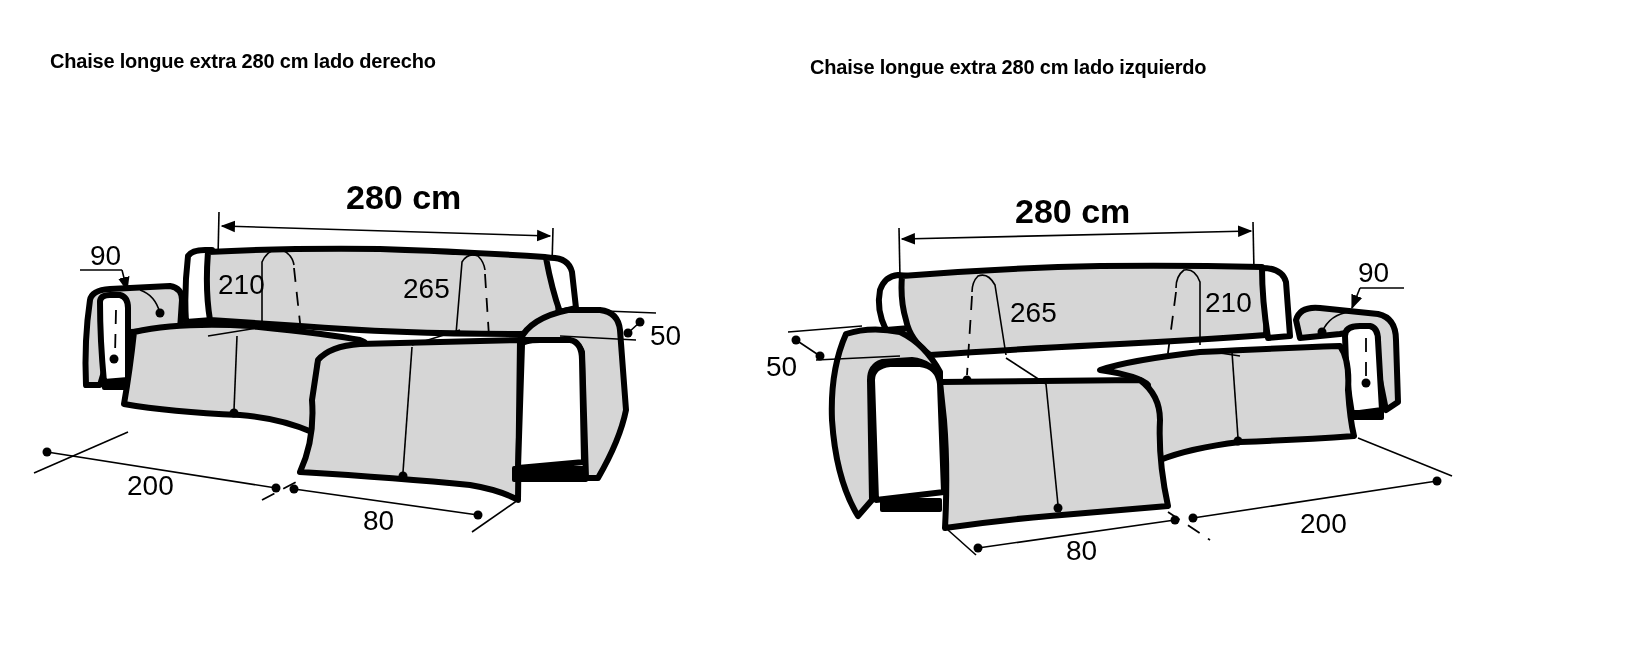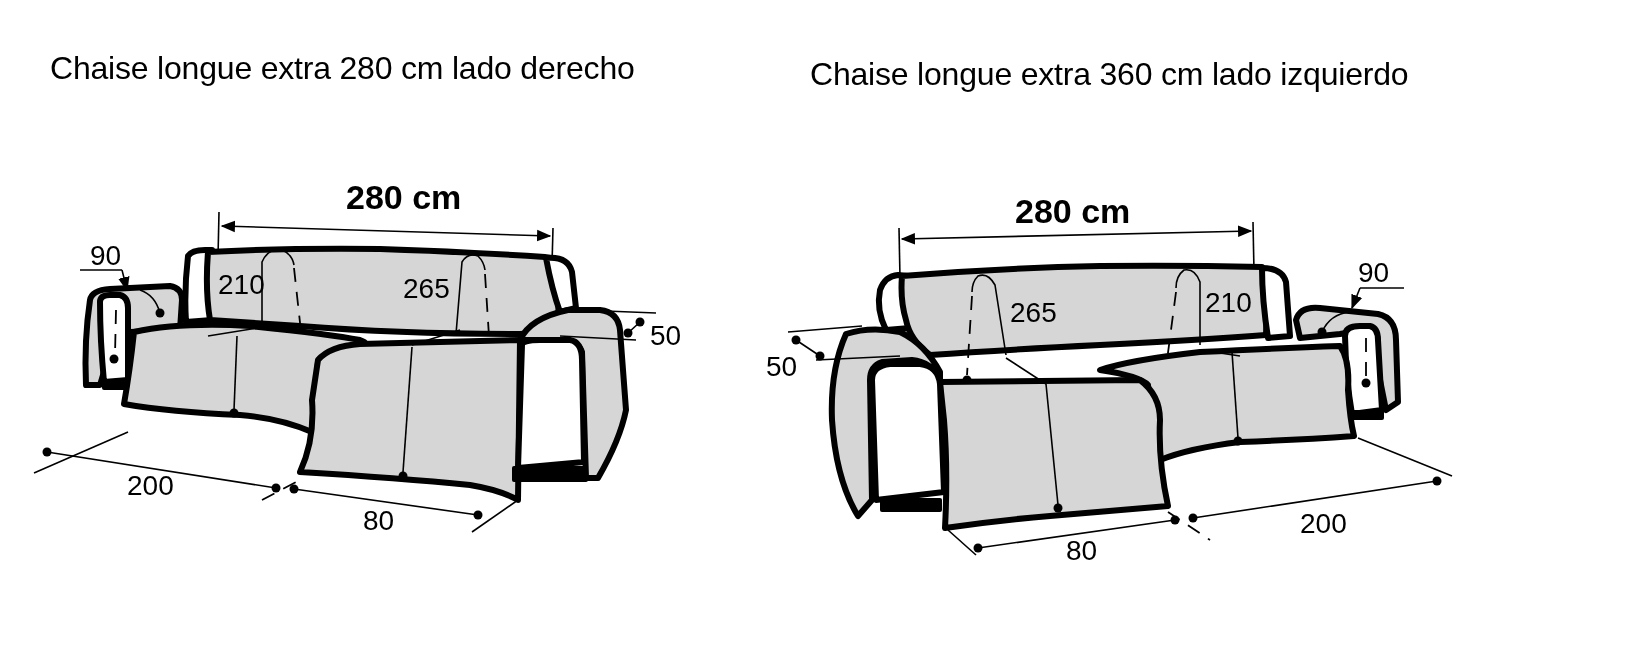--- a/index.html
+++ b/index.html
@@ -1,34 +1,34 @@
 <!DOCTYPE html>
 <html><head>
 <meta charset="utf-8">
 <style>
   html, body { margin: 0; padding: 0; background: #ffffff; }
   body { width: 1641px; height: 645px; position: relative; overflow: hidden; font-family: "Liberation Sans", sans-serif; color: #000; }
-  .title { position: absolute; font-size: 32px; font-weight: 400; white-space: nowrap; letter-spacing: -0.2px; }
+  .title { position: absolute; font-size: 20px; font-weight: 700; white-space: nowrap; letter-spacing: -0.2px; }
   #title-left { left: 50px; top: 50px; }
   #title-right { left: 810px; top: 56px; }
   svg.diagram { position: absolute; left: 0; top: 0; }
   .lbl { font-family: "Liberation Sans", sans-serif; font-size: 28px; fill: #000; }
   .lbl-big { font-family: "Liberation Sans", sans-serif; font-size: 34px; font-weight: 700; fill: #000; }
   .fab { fill: #d6d6d6; stroke: #000; stroke-width: 6; stroke-linejoin: round; stroke-linecap: round; }
   .white { fill: #ffffff; stroke: #000; stroke-width: 6; stroke-linejoin: round; }
   .thin { fill: none; stroke: #000; stroke-width: 1.6; }
   .dash { fill: none; stroke: #000; stroke-width: 1.8; stroke-dasharray: 14 10; }
   .dot { fill: #000; }
   .base { fill: #000; }
 </style>
 </head>
 <body>
 
 <div class="title" id="title-left">Chaise longue extra 280 cm lado derecho</div>
-<div class="title" id="title-right">Chaise longue extra 360 cm lado izquierdo</div>
+<div class="title" id="title-right">Chaise longue extra 280 cm lado izquierdo</div>
 
 <svg class="diagram" width="1641" height="645" viewBox="0 0 1641 645">
   <defs>
     <marker id="arr" viewBox="0 0 10 10" refX="9" refY="5" markerWidth="9" markerHeight="9" orient="auto-start-reverse">
       <path d="M0,1 L10,5 L0,9 Z" fill="#000"></path>
     </marker>
   </defs>
 
   <g>
 

